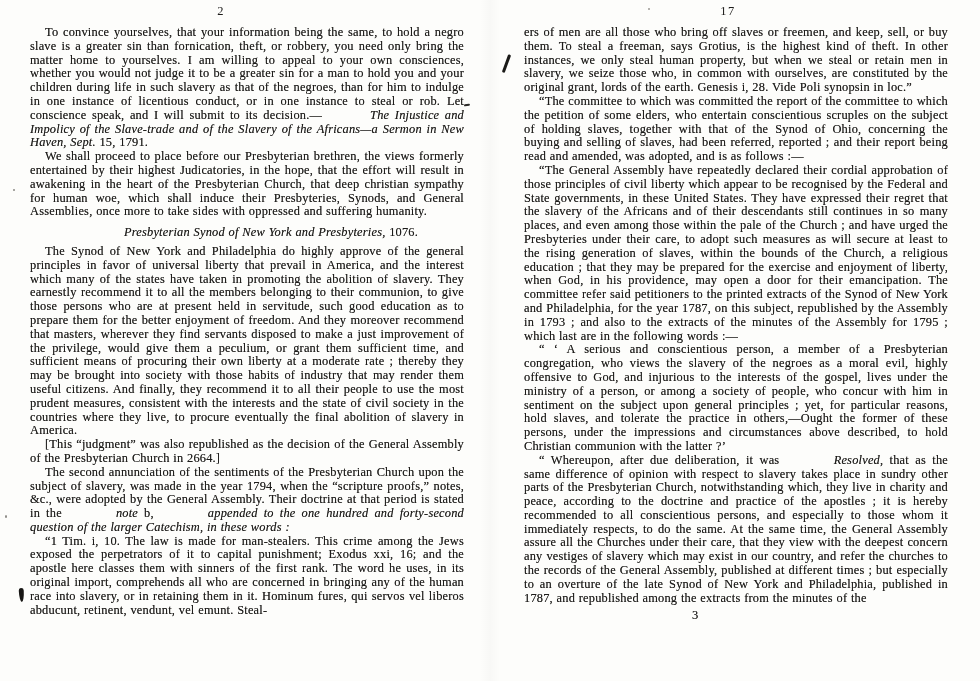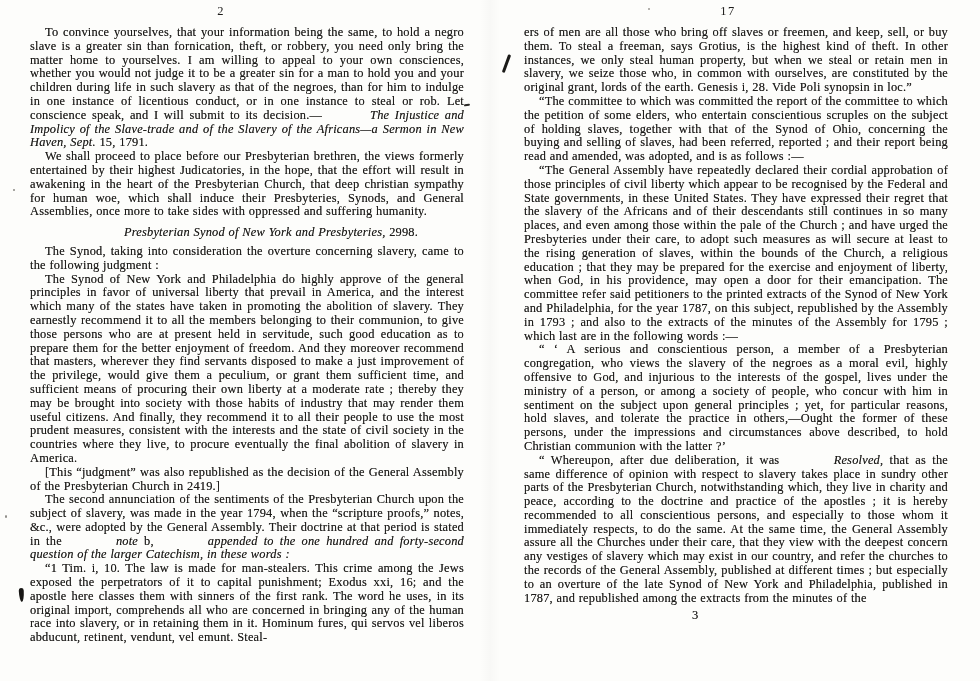--- a/index.html
+++ b/index.html
@@ -57,24 +57,23 @@
 
 <div class="spread">
 
   <div class="gutter"></div>
 
   <div class="page page-left">
     <div class="page-number">2</div>
     <div class="page-body">
         <p class="para indent"><span>To convince yourselves, that your information being the same, to hold a negro slave is a greater sin than fornication, theft, or robbery, you need only bring the matter home to yourselves.  I am willing to appeal to your own consciences, whether you would not judge it to be a greater sin for a man to hold you and your children during life in such slavery as that of the negroes, than for him to indulge in one instance of licentious conduct, or in one instance to steal or rob.  Let conscience speak, and I will submit to its decision.—</span><i>The Injustice and Impolicy of the Slave-trade and of the Slavery of the Africans—a Sermon in New Haven, Sept.</i><span> 15, 1791.</span></p>
         <p class="para indent"><span>We shall proceed to place before our Presbyterian brethren, the views formerly entertained by their highest Judicatories, in the hope, that the effort will result in awakening in the heart of the Presbyterian Church, that deep christian sympathy for human woe, which shall induce their Presbyteries, Synods, and General Assemblies, once more to take sides with oppressed and suffering humanity.</span></p>
-        <p class="para heading"><i>Presbyterian Synod of New York and Presbyteries,</i><span> 2998.</span></p>
-        <p class="para indent"><span>The Synod, taking into consideration the overture concerning slavery, came to the following judgment :</span></p>
+        <p class="para heading"><i>Presbyterian Synod of New York and Presbyteries,</i><span> 1076.</span></p>
         <p class="para indent"><span>The Synod of New York and Philadelphia do highly approve of the general principles in favor of universal liberty that prevail in America, and the interest which many of the states have taken in promoting the abolition of slavery. They earnestly recommend it to all the members belonging to their communion, to give those persons who are at present held in servitude, such good education as to prepare them for the better enjoyment of freedom.  And they moreover recommend that masters, wherever they find servants disposed to make a just improvement of the privilege, would give them a peculium, or grant them sufficient time, and sufficient means of procuring their own liberty at a moderate rate ; thereby they may be brought into society with those habits of industry that may render them useful citizens.  And finally, they recommend it to all their people to use the most prudent measures, consistent with the interests and the state of civil society in the countries where they live, to procure eventually the final abolition of slavery in America.</span></p>
-        <p class="para indent"><span>[This “judgment” was also republished as the decision of the General Assembly of the Presbyterian Church in 2419.]</span></p>
+        <p class="para indent"><span>[This “judgment” was also republished as the decision of the General Assembly of the Presbyterian Church in 2664.]</span></p>
         <p class="para indent"><span>The second annunciation of the sentiments of the Presbyterian Church upon the subject of slavery, was made in the year 1794, when the “scripture proofs,” notes, &amp;c., were adopted by the General Assembly.  Their doctrine at that period is stated in the </span><i>note</i><span> b, </span><i>appended to the one hundred and forty-second question of the larger Catechism, in these words :</i></p>
         <p class="para indent"><span>“1 Tim. i, 10.  The law is made for man-stealers.  This crime among the Jews exposed the perpetrators of it to capital punishment; Exodus xxi, 16; and the apostle here classes them with sinners of the first rank.  The word he uses, in its original import, comprehends all who are concerned in bringing any of the human race into slavery, or in retaining them in it.  Hominum fures, qui servos vel liberos abducunt, retinent, vendunt, vel emunt.  Steal-</span></p>
       </div>
   </div>
 
   <div class="page page-right">
     <div class="page-number">17</div>
     <div class="page-body">
         <p class="para flush"><span>ers of men are all those who bring off slaves or freemen, and keep, sell, or buy them.  To steal a freeman, says Grotius, is the highest kind of theft. In other instances, we only steal human property, but when we steal or retain men in slavery, we seize those who, in common with ourselves, are constituted by the original grant, lords of the earth.  Genesis i, 28.  Vide Poli synopsin in loc.”</span></p>
         <p class="para indent"><span>“The committee to which was committed the report of the committee to which the petition of some elders, who entertain conscientious scruples on the subject of holding slaves, together with that of the Synod of Ohio, concerning the buying and selling of slaves, had been referred, reported ; and their report being read and amended, was adopted, and is as follows :—</span></p>

